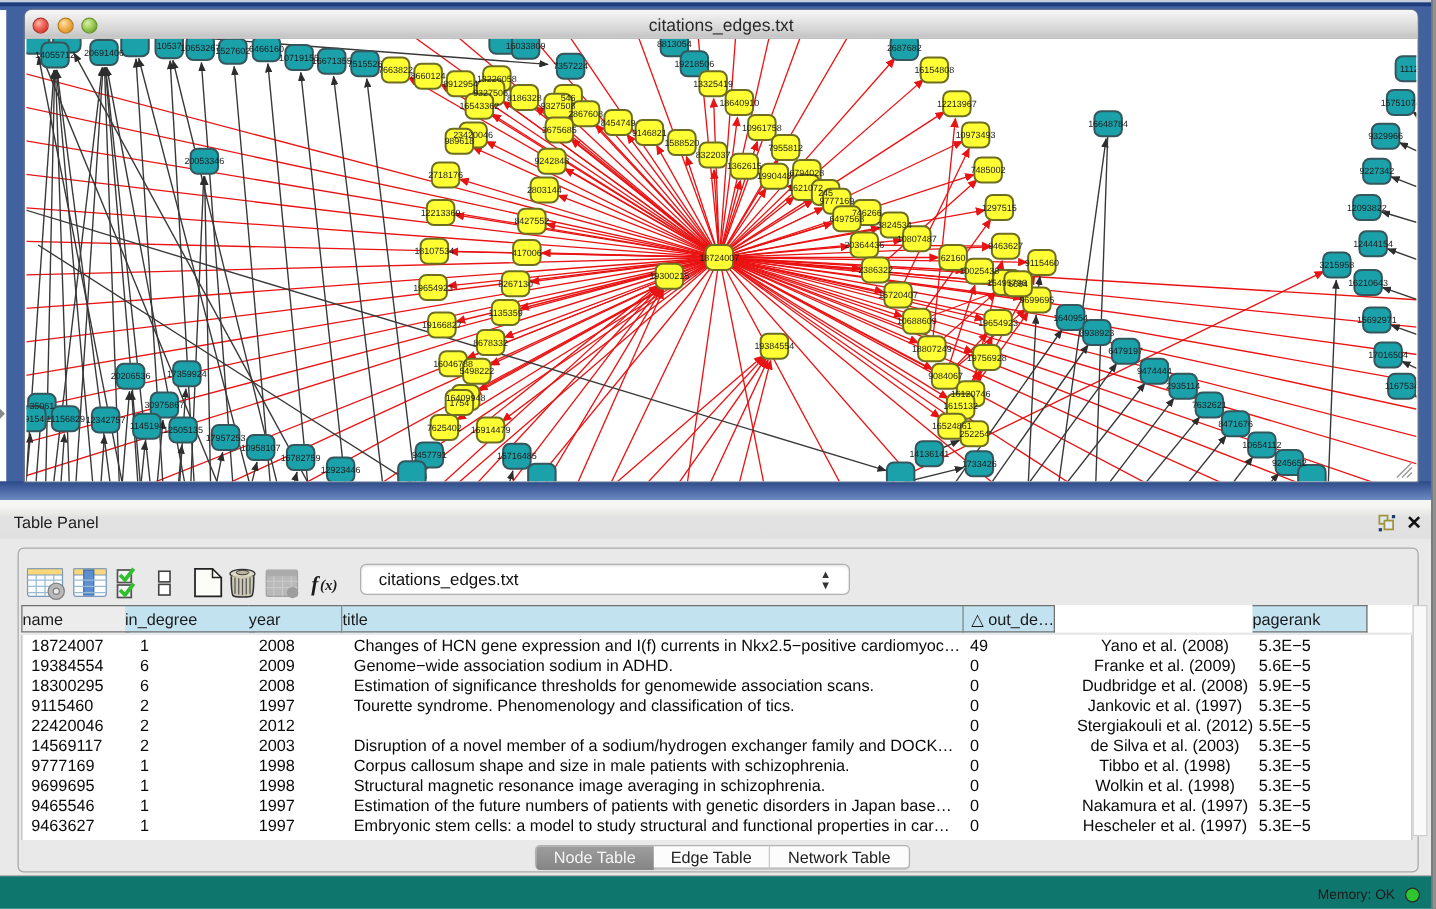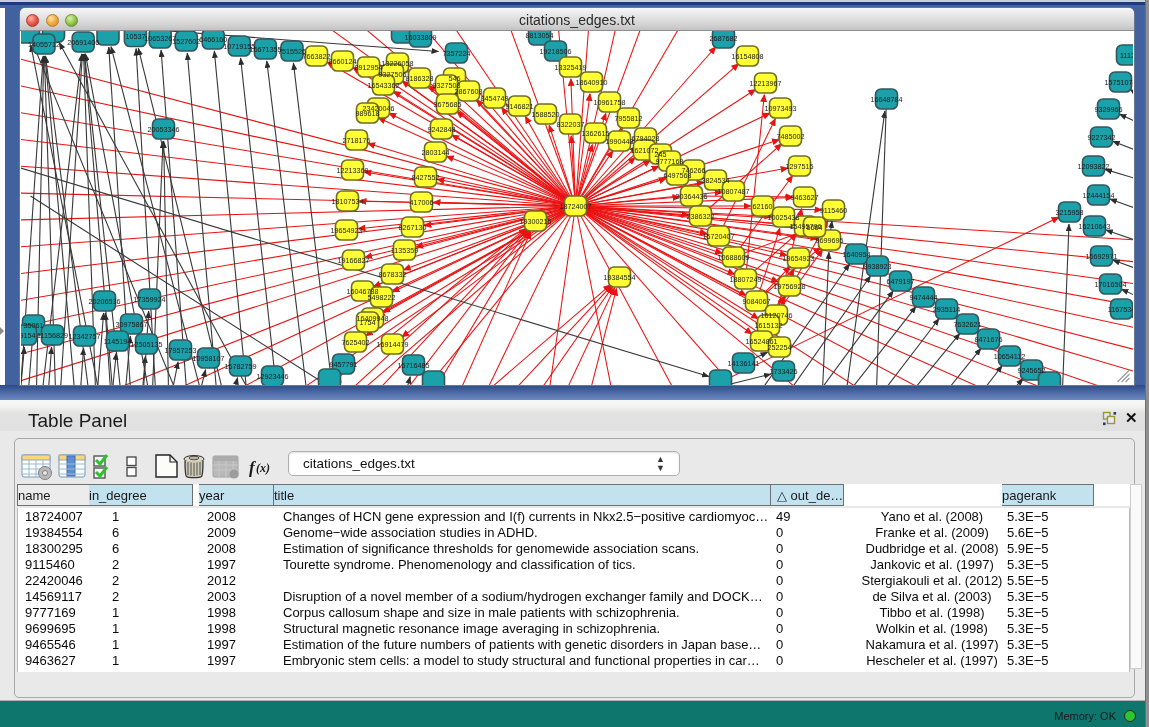--- a/index.html
+++ b/index.html
@@ -12,32 +12,32 @@
 #win{position:absolute;left:20px;top:8px;width:1114px;height:377px;border-radius:6px 6px 0 0;background:#fff;box-shadow:0 0 0 1px #6b7890}
 #titlebar{position:absolute;left:0;top:0;width:100%;height:23px;border-radius:5px 5px 0 0;background:linear-gradient(#f7f7f7,#d3d3d3 75%,#c3c3c3);border-bottom:1px solid #8e8e8e}
 #titlebar .t{position:absolute;width:100%;text-align:center;top:3.5px;font-size:14px;color:#2a2a2a}
 .tl{position:absolute;top:6px;width:13px;height:13px;border-radius:50%}
 #tl1{left:6px;background:radial-gradient(circle at 4px 3.5px,#ffb3a6,#ee6156 45%,#d33a2e 80%);border:0.5px solid #b5372c}
 #tl2{left:25.5px;background:radial-gradient(circle at 4px 3.5px,#ffe2a8,#f0b04e 45%,#dd9427 80%);border:0.5px solid #b77f22}
 #tl3{left:45px;background:radial-gradient(circle at 4px 3.5px,#d8f0a8,#9ecc57 45%,#70a433 80%);border:0.5px solid #6d942e}
 #canvas{position:absolute;left:1px;top:23px;width:1112px;height:354px;background:#fff;overflow:hidden}
 #tpanel{position:absolute;left:0;top:400px;width:1149px;height:327px;background:#e9e9e9}
 #tpanel .hdr{position:absolute;left:0;top:0;width:100%;height:31px;background:linear-gradient(#f6f6f4 15%,#e2e2e2 45%,#e0e0e0)}
-#tpanel .hdr .txt{position:absolute;left:28px;top:10px;font-size:19px;color:#1c1c1c}
+#tpanel .hdr .txt{position:absolute;left:11px;top:10px;font-size:13px;color:#1c1c1c}
 #dockic{position:absolute;left:1102px;top:11px;width:15px;height:15px}
 #closeic{position:absolute;left:1125px;top:9px;font-size:15px;color:#111;font-weight:bold}
 #tbox{position:absolute;left:14px;top:38px;width:1121px;height:260px;background:#e9e9e9;border:1px solid #a8a8a8;border-radius:5px}
 #icons{position:absolute;left:6px;top:12px}
 #combo{position:absolute;left:273px;top:12px;width:392px;height:25px;background:#fff;border:1px solid #b0b0b0;border-radius:5px;box-shadow:inset 0 1px 2px rgba(0,0,0,.12)}
 #combo .ct{position:absolute;left:14px;top:4px;font-size:13.5px;color:#111}
 #combo .sp{position:absolute;right:14px;top:3px;font-size:9px;color:#333;line-height:9px;text-align:center}
 #thead{position:absolute;left:2px;top:45px;width:1113px;height:22px;background:#fff}
 #thead span{position:absolute;top:0;height:22px;white-space:nowrap;overflow:hidden;background:#c2e2f0;border-right:1px solid #707070;border-top:1px solid #707070;border-bottom:1px solid #707070;font-size:13px;color:#1a1a1a;text-align:left;line-height:21px}
 #thead .h0{left:0;width:87px;background:#ececec;border-left:1px solid #707070}
-#thead .h1{left:72px;width:104px}
+#thead .h1{left:83px;width:104px}
 #thead .h2{left:182px;width:75px}
 #thead .h3{left:257px;width:497px}
 #thead .h4{left:754px;width:73px;text-align:right;padding-left:6px}
 #thead .h5{left:827px;width:158px}
 #thead .h6{left:985px;width:92px}
 #tbody{position:absolute;left:2px;top:69px;width:1113px;height:164px;background:#fff;border-left:1px solid #bbb;border-right:1px solid #bbb}
 .tr{position:relative;height:16px;font-size:13px;color:#0a0a0a;white-space:nowrap}
 .tr span{position:absolute;top:1px}
 .c0{left:7px} .c1{left:94px} .c2{left:189px} .c3{left:265px} .c4{left:758px}
 .c5{left:835px;width:158px;text-align:center} .c6{left:989px}
@@ -652,21 +652,21 @@
           <span class="c2">2008</span>
           <span class="c3">Changes of HCN gene expression and I(f) currents in Nkx2.5−positive cardiomyoc…</span>
           <span class="c4">49</span>
           <span class="c5">Yano et al. (2008)</span>
           <span class="c6">5.3E−5</span>
         </div>
 <div class="tr">
           <span class="c0">19384554</span>
           <span class="c1">6</span>
           <span class="c2">2009</span>
-          <span class="c3">Genome−wide association studies in ADHD.</span>
+          <span class="c3">Genome−wide association sodium in ADHD.</span>
           <span class="c4">0</span>
           <span class="c5">Franke et al. (2009)</span>
           <span class="c6">5.6E−5</span>
         </div>
 <div class="tr">
           <span class="c0">18300295</span>
           <span class="c1">6</span>
           <span class="c2">2008</span>
           <span class="c3">Estimation of significance thresholds for genomewide association scans.</span>
           <span class="c4">0</span>
@@ -730,17 +730,18 @@
           <span class="c0">9463627</span>
           <span class="c1">1</span>
           <span class="c2">1997</span>
           <span class="c3">Embryonic stem cells: a model to study structural and functional properties in car…</span>
           <span class="c4">0</span>
           <span class="c5">Hescheler et al. (1997)</span>
           <span class="c6">5.3E−5</span>
         </div>
   </div>
   <div id="vscroll"></div>
+  <div id="tabs"><span class="sel">Node Table</span><span>Edge Table</span><span class="sep"></span><span>Network Table</span></div>
  </div>
  <div id="sbar">
       <div id="mem">Memory: OK</div>
       <div id="memdot"></div>
     </div>
 </div>
 </body></html>

